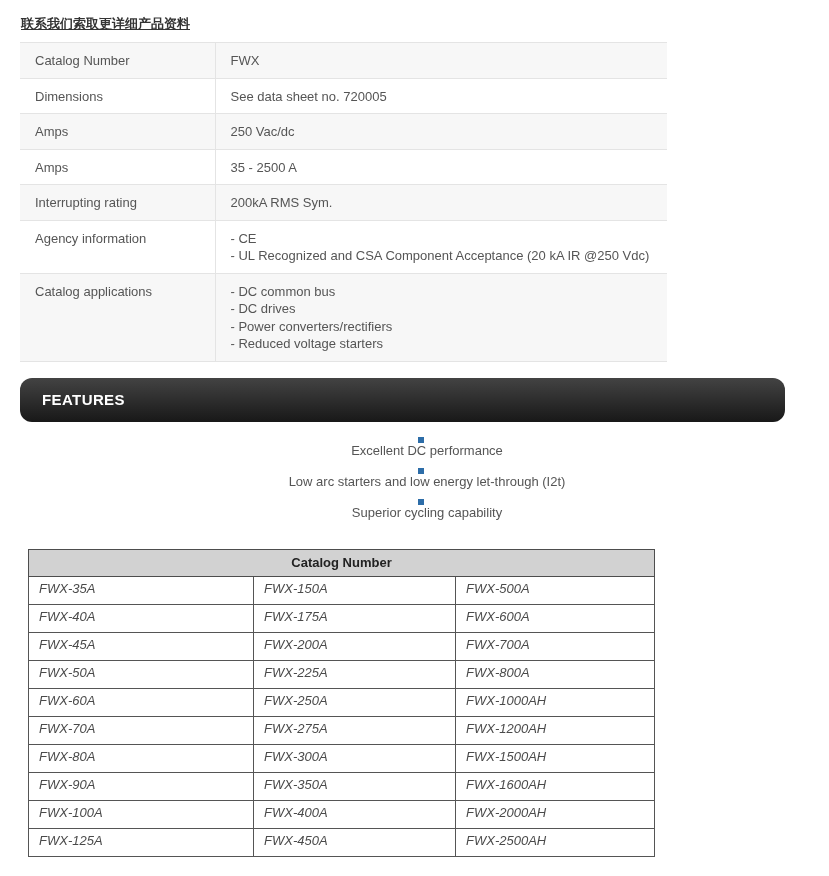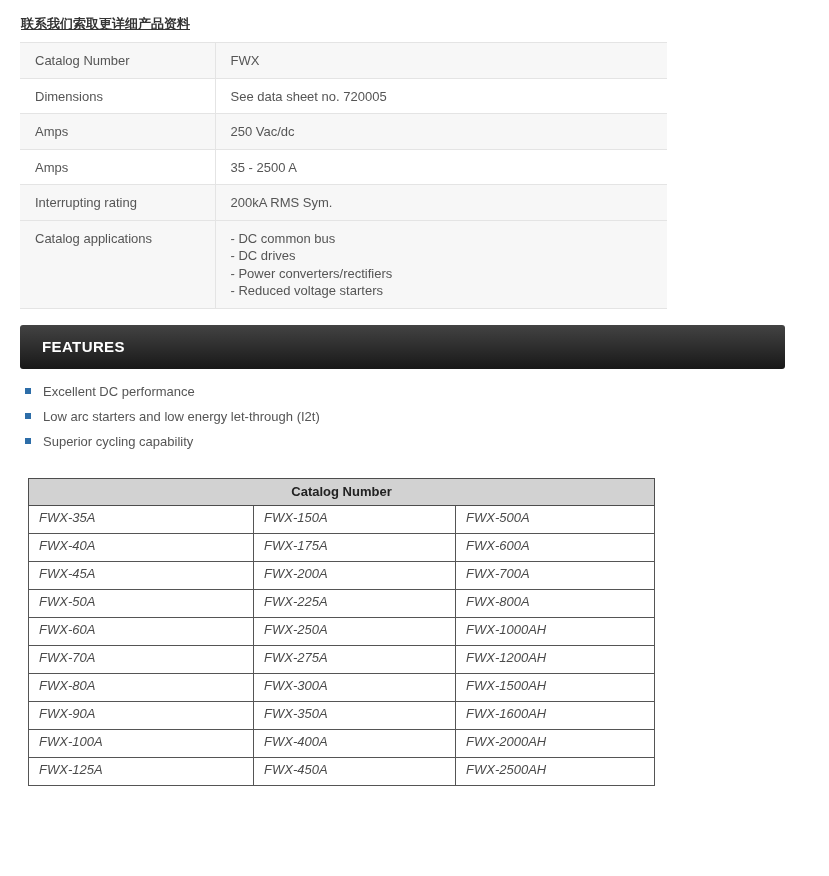--- a/index.html
+++ b/index.html
@@ -36,21 +36,21 @@
     width: 195px;
     border-right: 1px solid #e4e4e4;
   }
   .spec-table tr.stripe { background: #f7f7f7; }
   
   .features-banner {
     margin: 16px 0 0 20px;
     width: 765px;
     height: 44px;
     background: linear-gradient(#434343, #181818);
-    border-radius: 3px;
+    border-radius: 12px;
     display: flex;
     align-items: center;
   }
   .features-banner .banner-text {
     color: #ffffff;
     font-size: 15px;
     font-weight: 700;
     letter-spacing: 0.4px;
     padding-left: 22px;
   }
@@ -59,20 +59,21 @@
     list-style: none;
     margin: 15px 0 0 25px;
     padding: 0;
   }
   .features-list li {
     display: flex;
     align-items: center;
     margin-bottom: 10px;
     font-size: 13px;
     color: #555555;
+    flex-direction: column;
   }
   .features-list .bullet {
     width: 6px; height: 6px;
     background: #2d6da8;
     margin-right: 12px;
     flex: none;
   }
   
   .catalog-table {
     margin: 29px 0 0 28px;
@@ -131,20 +132,27 @@
       <tr>
         <td class="spec-label">Amps</td>
         <td>
           <div>35 - 2500 A</div>
         </td>
       </tr>
       <tr class="stripe">
         <td class="spec-label">Interrupting rating</td>
         <td>
           <div>200kA RMS Sym.</div>
+        </td>
+      </tr>
+      <tr>
+        <td class="spec-label">Agency information</td>
+        <td>
+          <div>- CE</div>
+          <div>- UL Recognized and CSA Component Acceptance (20 kA IR @250 Vdc)</div>
         </td>
       </tr>
       <tr class="stripe">
         <td class="spec-label">Catalog applications</td>
         <td>
           <div>- DC common bus</div>
           <div>- DC drives</div>
           <div>- Power converters/rectifiers</div>
           <div>- Reduced voltage starters</div>
         </td>

